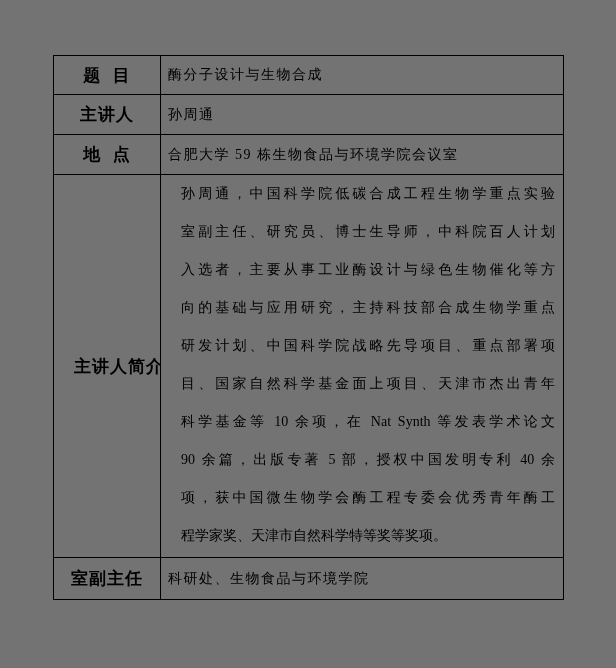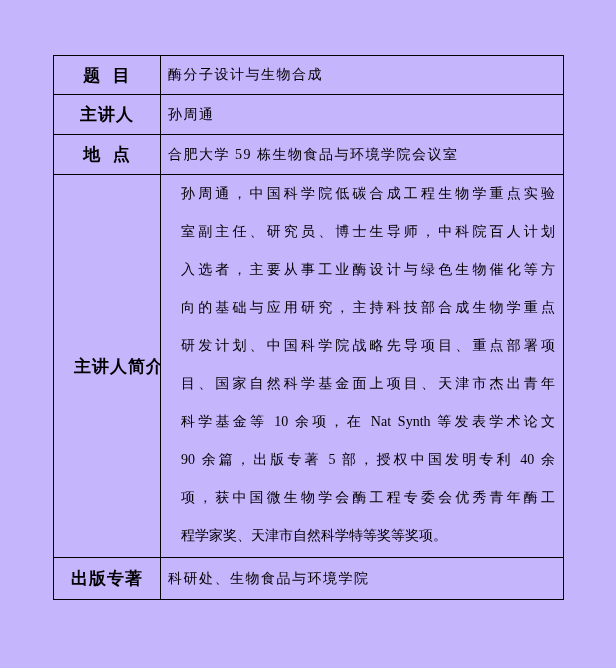--- a/index.html
+++ b/index.html
@@ -1,20 +1,20 @@
 <!DOCTYPE html>
 <html><head>
 <meta charset="utf-8">
 <style>
   html, body { margin: 0; padding: 0; }
   .page {
     position: relative;
     width: 616px;
     height: 668px;
-    background: #c4b5fd;
+    background: #737373;
     overflow: hidden;
   }
   .info-table {
     position: absolute;
     left: 53px;
     top: 55px;
     width: 510px;
     border-collapse: collapse;
     table-layout: fixed;
   }
@@ -95,18 +95,18 @@
           <div class="bio-line">向的基础与应用研究，主持科技部合成生物学重点</div>
           <div class="bio-line">研发计划、中国科学院战略先导项目、重点部署项</div>
           <div class="bio-line">目、国家自然科学基金面上项目、天津市杰出青年</div>
           <div class="bio-line">科学基金等 10 余项，在 Nat Synth 等发表学术论文</div>
           <div class="bio-line">90 余篇，出版专著 5 部，授权中国发明专利 40 余</div>
           <div class="bio-line">项，获中国微生物学会酶工程专委会优秀青年酶工</div>
           <div class="bio-line">程学家奖、天津市自然科学特等奖等奖项。</div>
         </td>
       </tr>
       <tr class="r-organizer">
-        <td class="lbl">出版专著</td>
+        <td class="lbl">室副主任</td>
         <td class="val">科研处、生物食品与环境学院</td>
       </tr>
     </tbody>
   </table>
 </div>
 
 </body></html>

